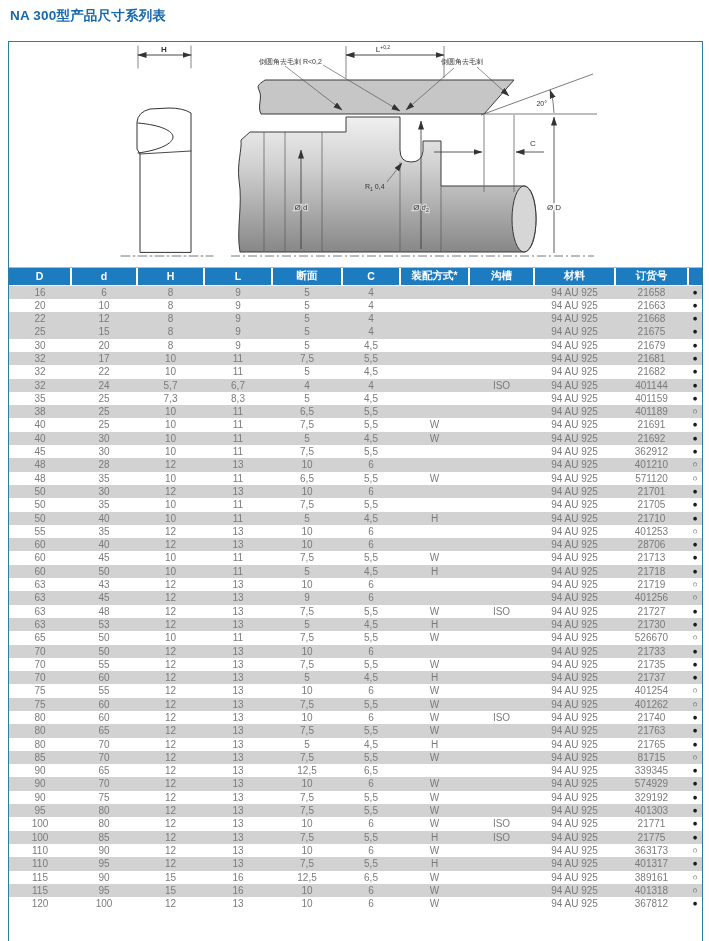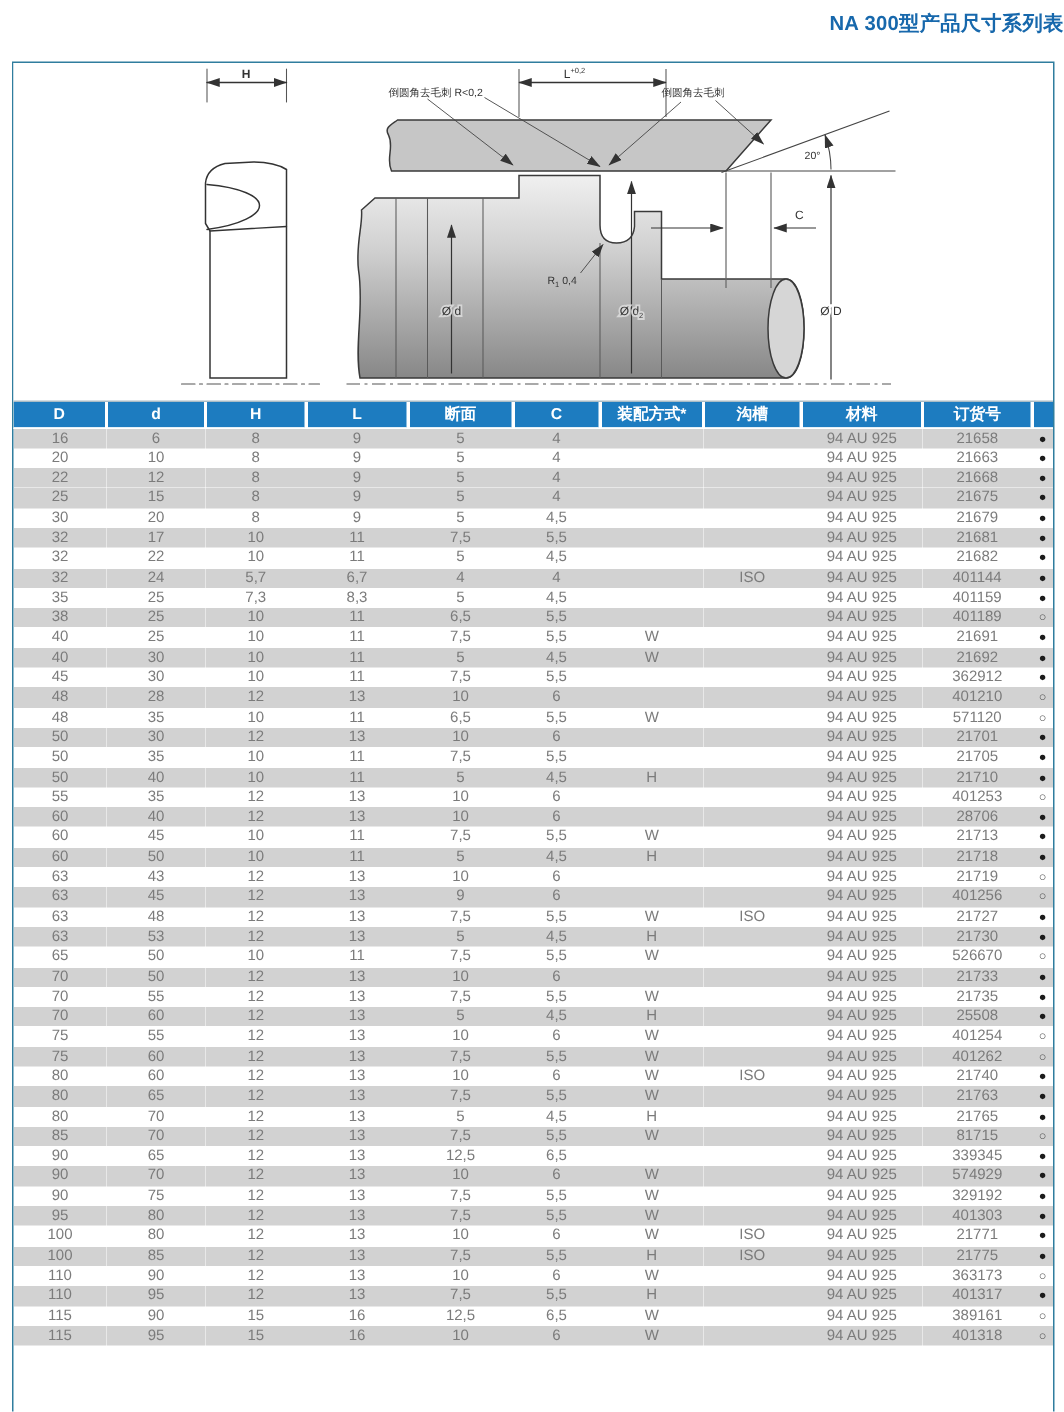--- a/index.html
+++ b/index.html
@@ -4,21 +4,21 @@
 <style>
   :root{
     --title-blue:#1768ac; --accent-blue:#1d7cc0; --stripe:#d2d2d2;
     --cell-text:#7b7b7b; --frame-border:#2f7d9e;
   }
   *{box-sizing:border-box;}
   html,body{margin:0;padding:0;}
   body{width:709px;height:941px;background:#fff;overflow:hidden;
        font-family:"Liberation Sans",sans-serif;}
   .title{margin:7px 0 0 10px;font-size:13.5px;font-weight:bold;
-         color:var(--title-blue);letter-spacing:.2px;text-align:right;}
+         color:var(--title-blue);letter-spacing:.2px;}
   .frame{margin:16px 5px 0 8px;width:695px;height:902px;
          border:1px solid var(--frame-border);background:#fff;}
   .drawing{height:226px;border-bottom:1px solid #a9bcc6;background:#fff;}
   .drawing svg{display:block;}
   table{width:100%;border-collapse:collapse;table-layout:fixed;}
   thead th{background:var(--accent-blue);color:#fff;font-size:10.5px;
            font-weight:bold;height:17px;padding:0;border-left:2px solid #fff;
            border-bottom:1px solid #fff;white-space:nowrap;overflow:hidden;}
   thead th:first-child{border-left:none;}
   tbody td{font-size:10px;color:var(--cell-text);text-align:center;
@@ -525,21 +525,21 @@
         <tr class="stripe">
           <td>70</td>
           <td>60</td>
           <td>12</td>
           <td>13</td>
           <td>5</td>
           <td>4,5</td>
           <td>H</td>
           <td></td>
           <td>94 AU 925</td>
-          <td>25508</td>
+          <td>21737</td>
           <td class="avail">●</td>
         </tr>
         <tr>
           <td>75</td>
           <td>55</td>
           <td>12</td>
           <td>13</td>
           <td>10</td>
           <td>6</td>
           <td>W</td>
@@ -736,16 +736,29 @@
           <td>15</td>
           <td>16</td>
           <td>10</td>
           <td>6</td>
           <td>W</td>
           <td></td>
           <td>94 AU 925</td>
           <td>401318</td>
           <td class="avail open">○</td>
         </tr>
+        <tr>
+          <td>120</td>
+          <td>100</td>
+          <td>12</td>
+          <td>13</td>
+          <td>10</td>
+          <td>6</td>
+          <td>W</td>
+          <td></td>
+          <td>94 AU 925</td>
+          <td>367812</td>
+          <td class="avail">●</td>
+        </tr>
       </tbody>
   </table>
 
 </div>
 
 </body></html>

